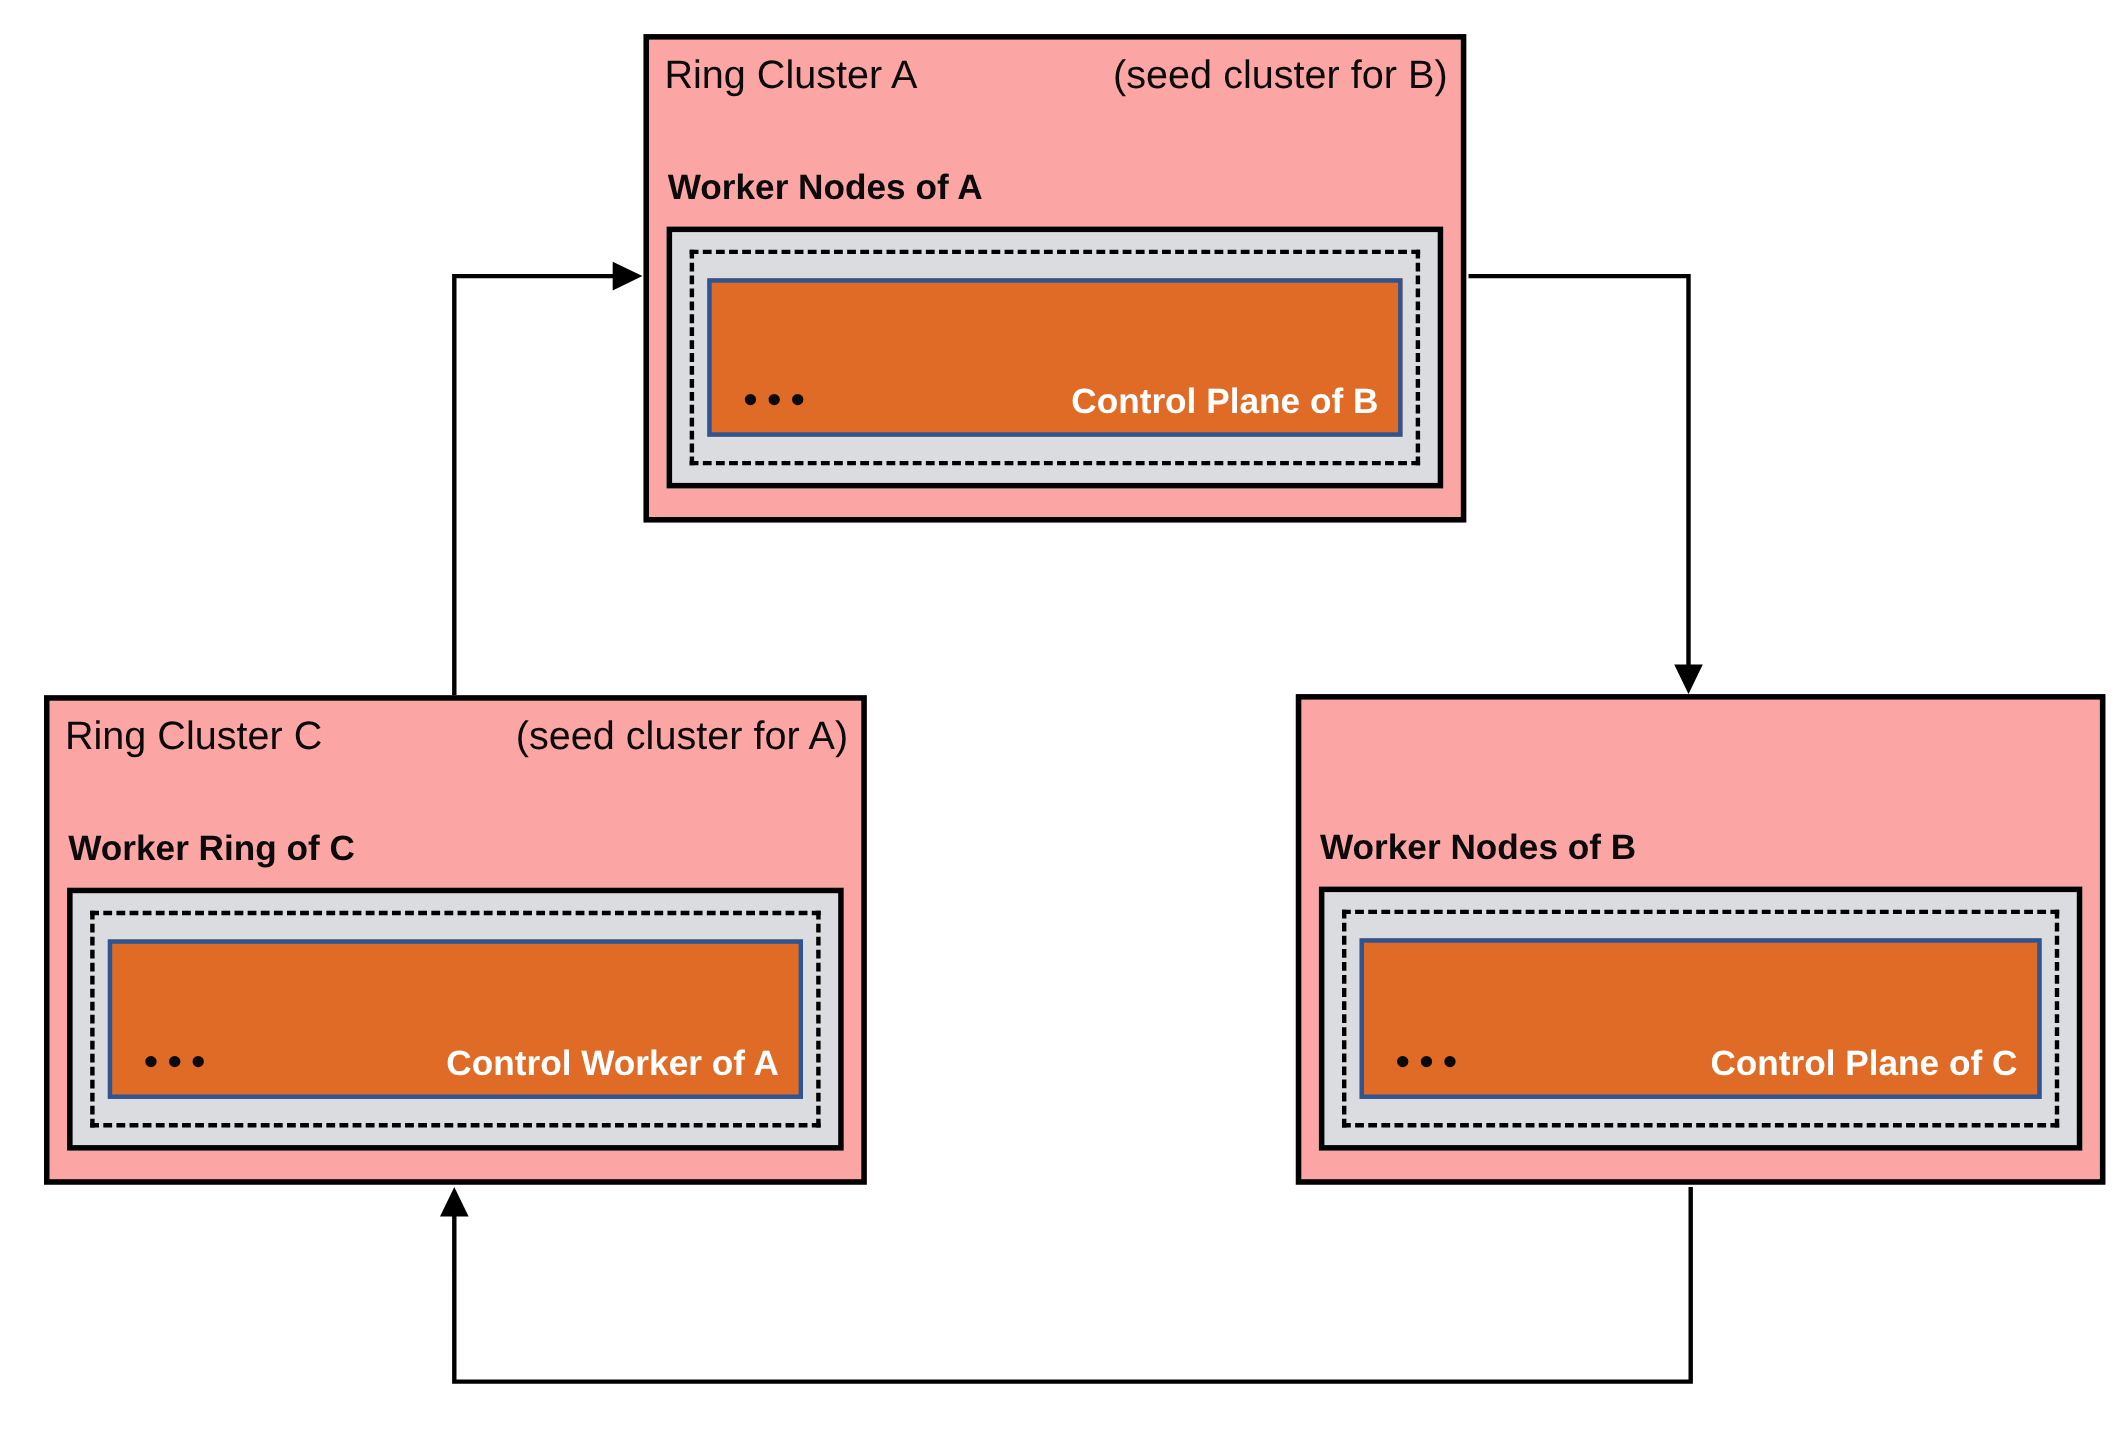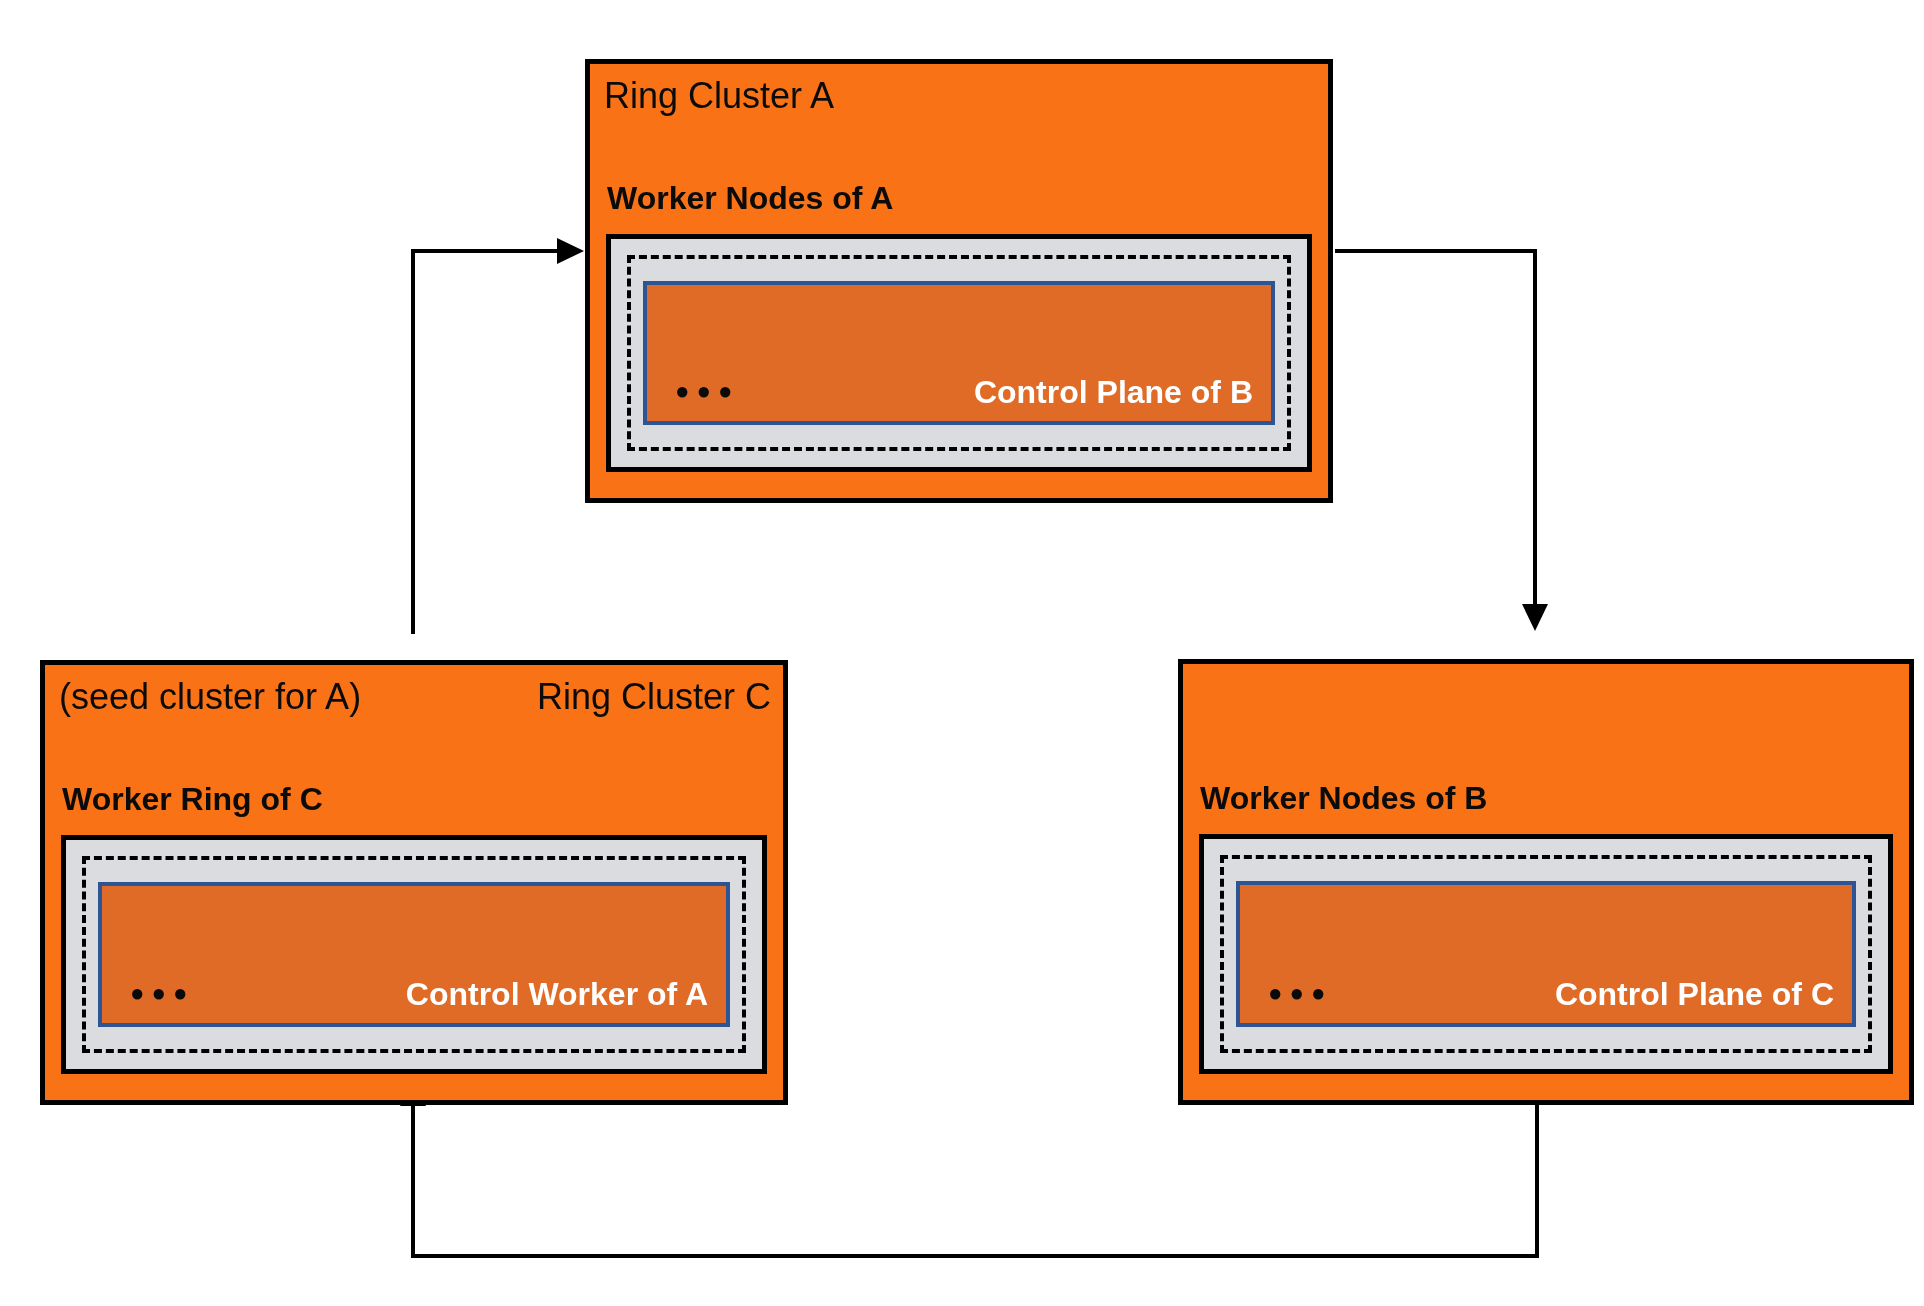--- a/index.html
+++ b/index.html
@@ -5,21 +5,21 @@
   html,body{margin:0;padding:0;background:#ffffff;}
   .canvas{
     position:relative;width:1924px;height:1306px;background:#ffffff;overflow:hidden;
     font-family:"Liberation Sans", sans-serif;color:#000;
   }
   .arrow-layer{position:absolute;left:0;top:0;width:1924px;height:1306px;pointer-events:none;}
   .arrow-layer polyline{fill:none;stroke:#000;stroke-width:4;}
   .arrow-layer polygon{fill:#000;stroke:none;}
 
   .cluster{
-    position:absolute;background:#f97316;border:5px solid #000;box-sizing:border-box;margin-top:28px;
+    position:absolute;background:#fca5a5;border:5px solid #000;box-sizing:border-box;
   }
   .title-row{
     position:absolute;top:8px;left:14px;right:12px;
     display:flex;justify-content:space-between;align-items:baseline;
     font-size:36px;line-height:48px;color:#0b0b0b;white-space:nowrap;
   }
   .worker-label{
     position:absolute;top:116px;left:17px;
     font-size:32px;font-weight:bold;color:#0b0b0b;white-space:nowrap;
   }
@@ -61,20 +61,21 @@
     </g>
     <g>
       <polyline points="1537,1079 1537,1256 413,1256 413,1104"></polyline>
       <polygon points="413,1079 400,1106 426,1106"></polygon>
     </g>
   </svg>
 
   <div class="cluster" style="left:585px;top:31px;width:748px;height:444px;">
     <div class="title-row">
       <span>Ring Cluster A</span>
+      <span>(seed cluster for B)</span>
     </div>
     <div class="worker-label">Worker Nodes of A</div>
     <div class="node-box">
       <div class="dashed-box">
         <div class="control-plane">
           <span class="dots">●●●</span>
           <span class="cp-label">Control Plane of B</span>
         </div>
       </div>
     </div>
@@ -89,22 +90,22 @@
         <div class="control-plane">
           <span class="dots">●●●</span>
           <span class="cp-label">Control Plane of C</span>
         </div>
       </div>
     </div>
   </div>
 
   <div class="cluster" style="left:40px;top:632px;width:748px;height:445px;">
     <div class="title-row">
+      <span>Ring Cluster C</span>
       <span>(seed cluster for A)</span>
-      <span>Ring Cluster C</span>
     </div>
     <div class="worker-label">Worker Ring of C</div>
     <div class="node-box">
       <div class="dashed-box">
         <div class="control-plane">
           <span class="dots">●●●</span>
           <span class="cp-label">Control Worker of A</span>
         </div>
       </div>
     </div>

